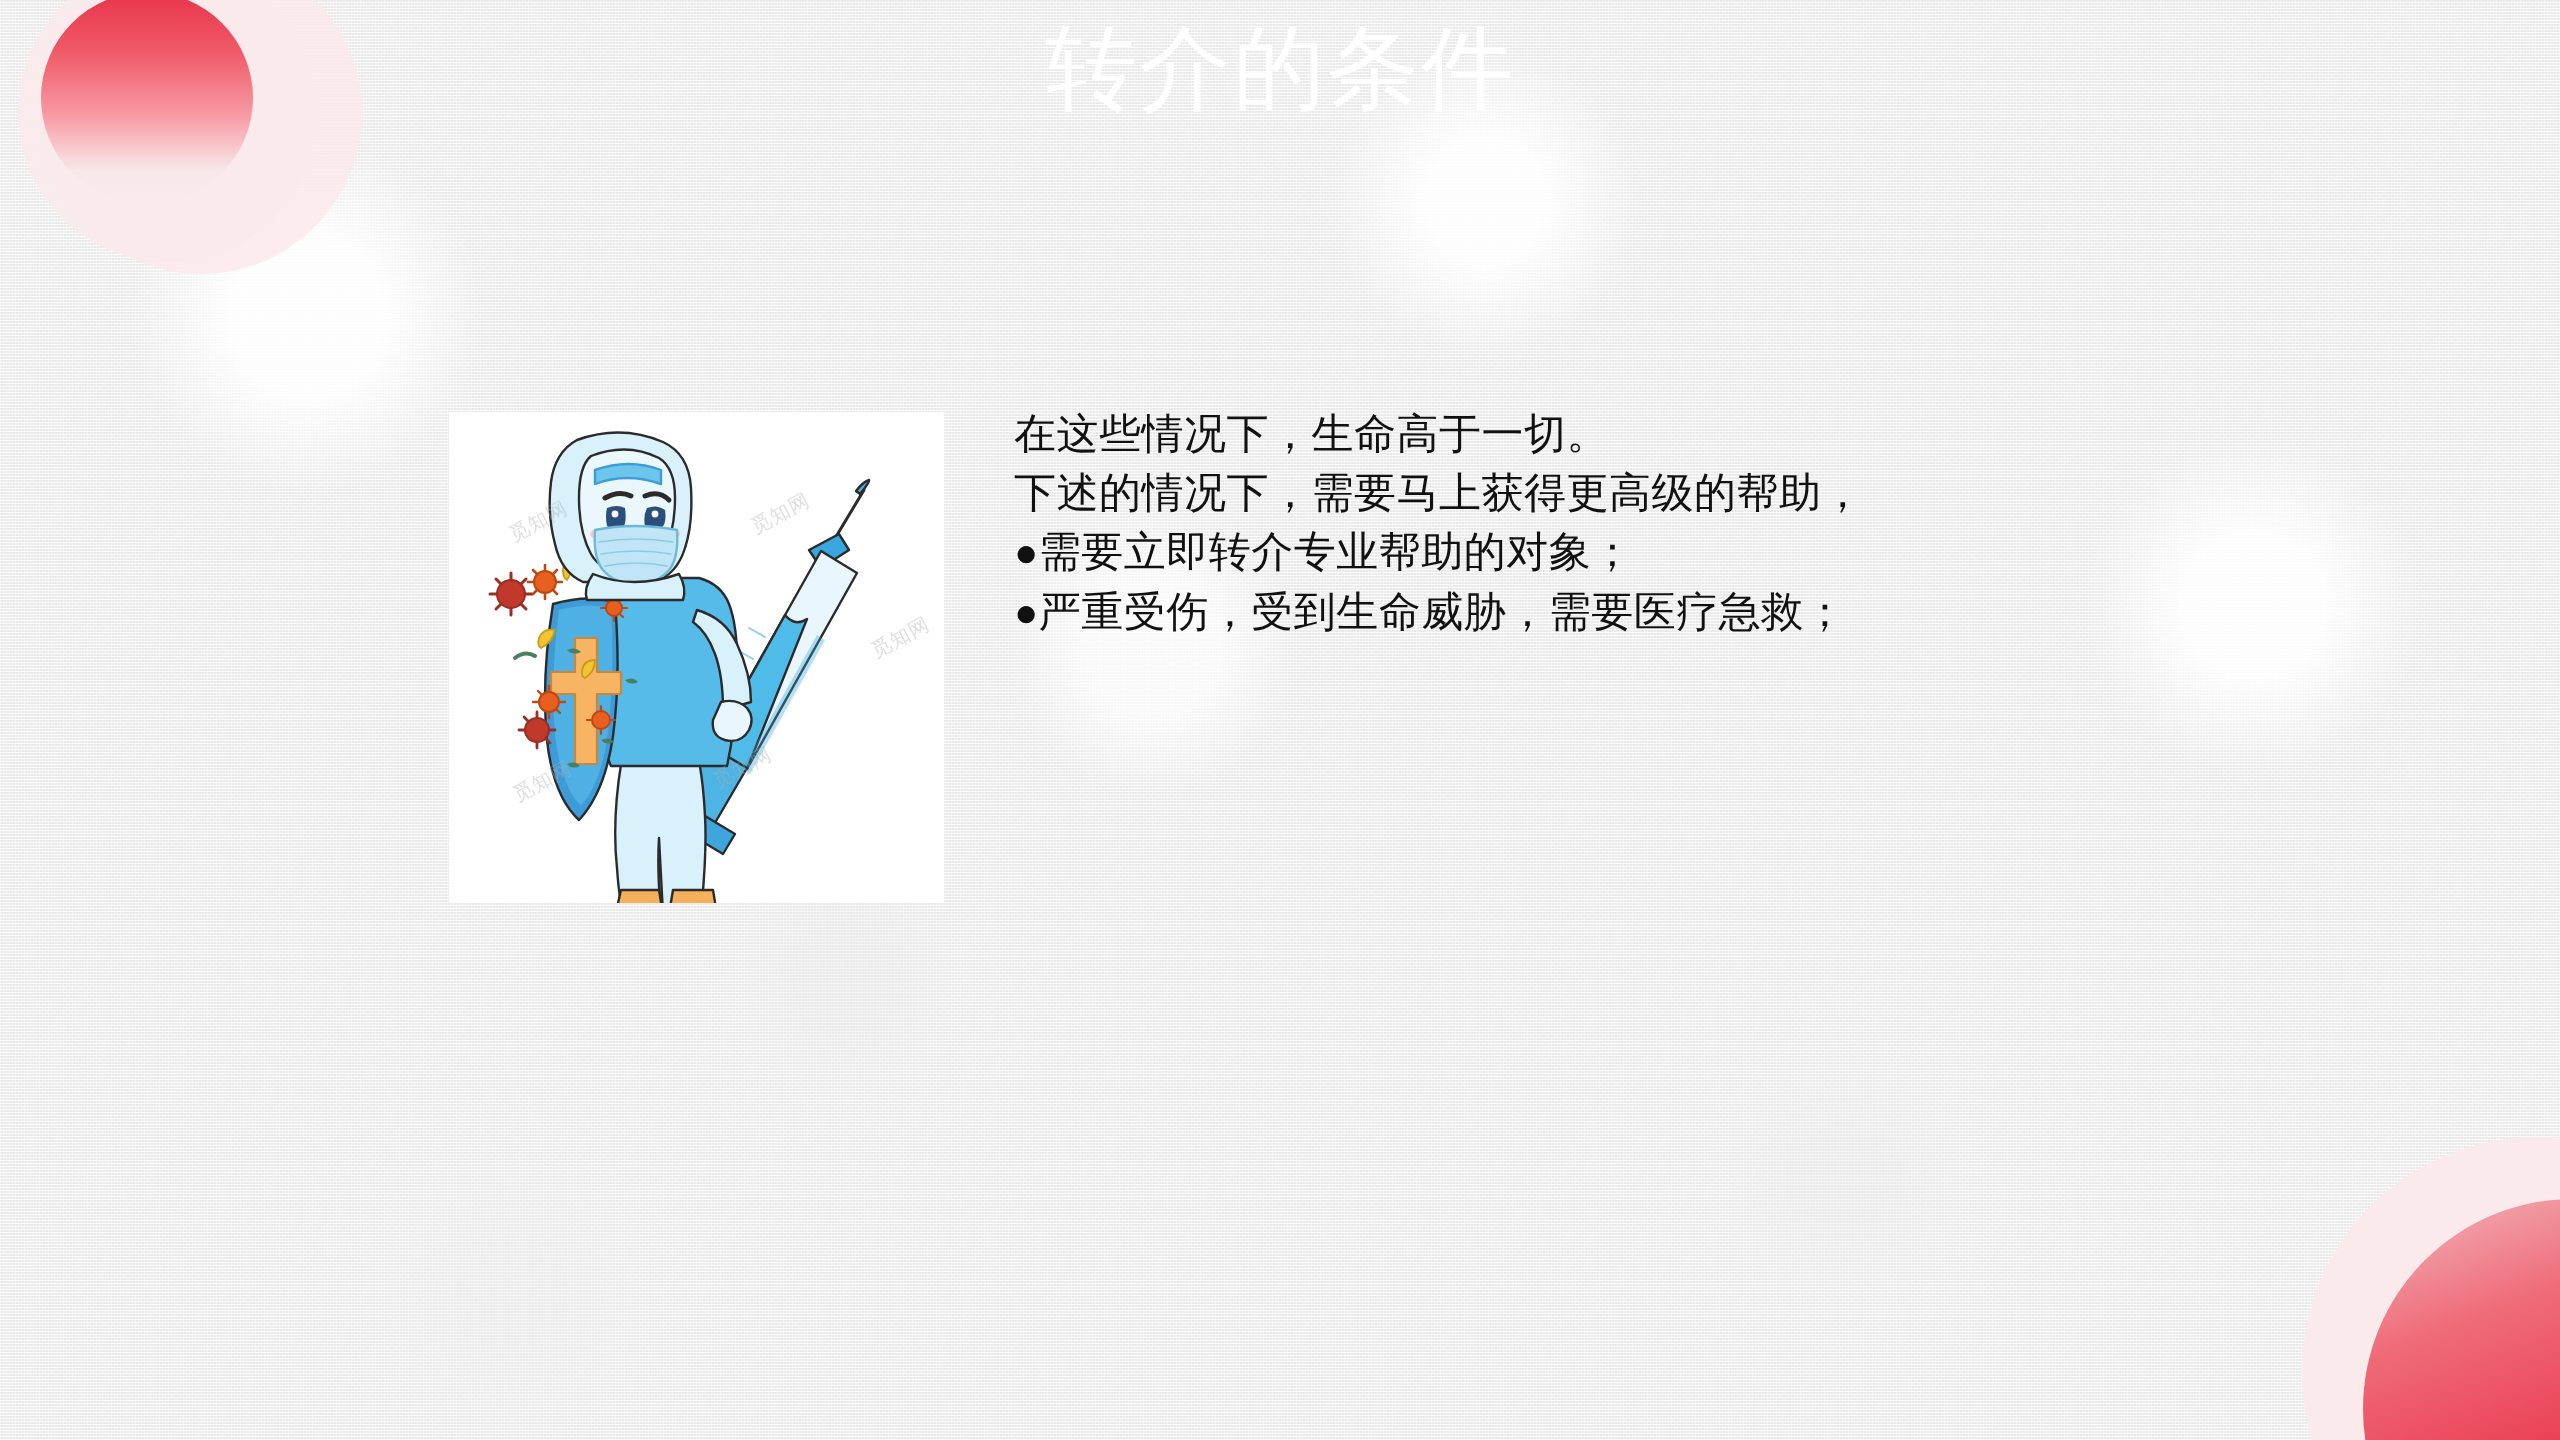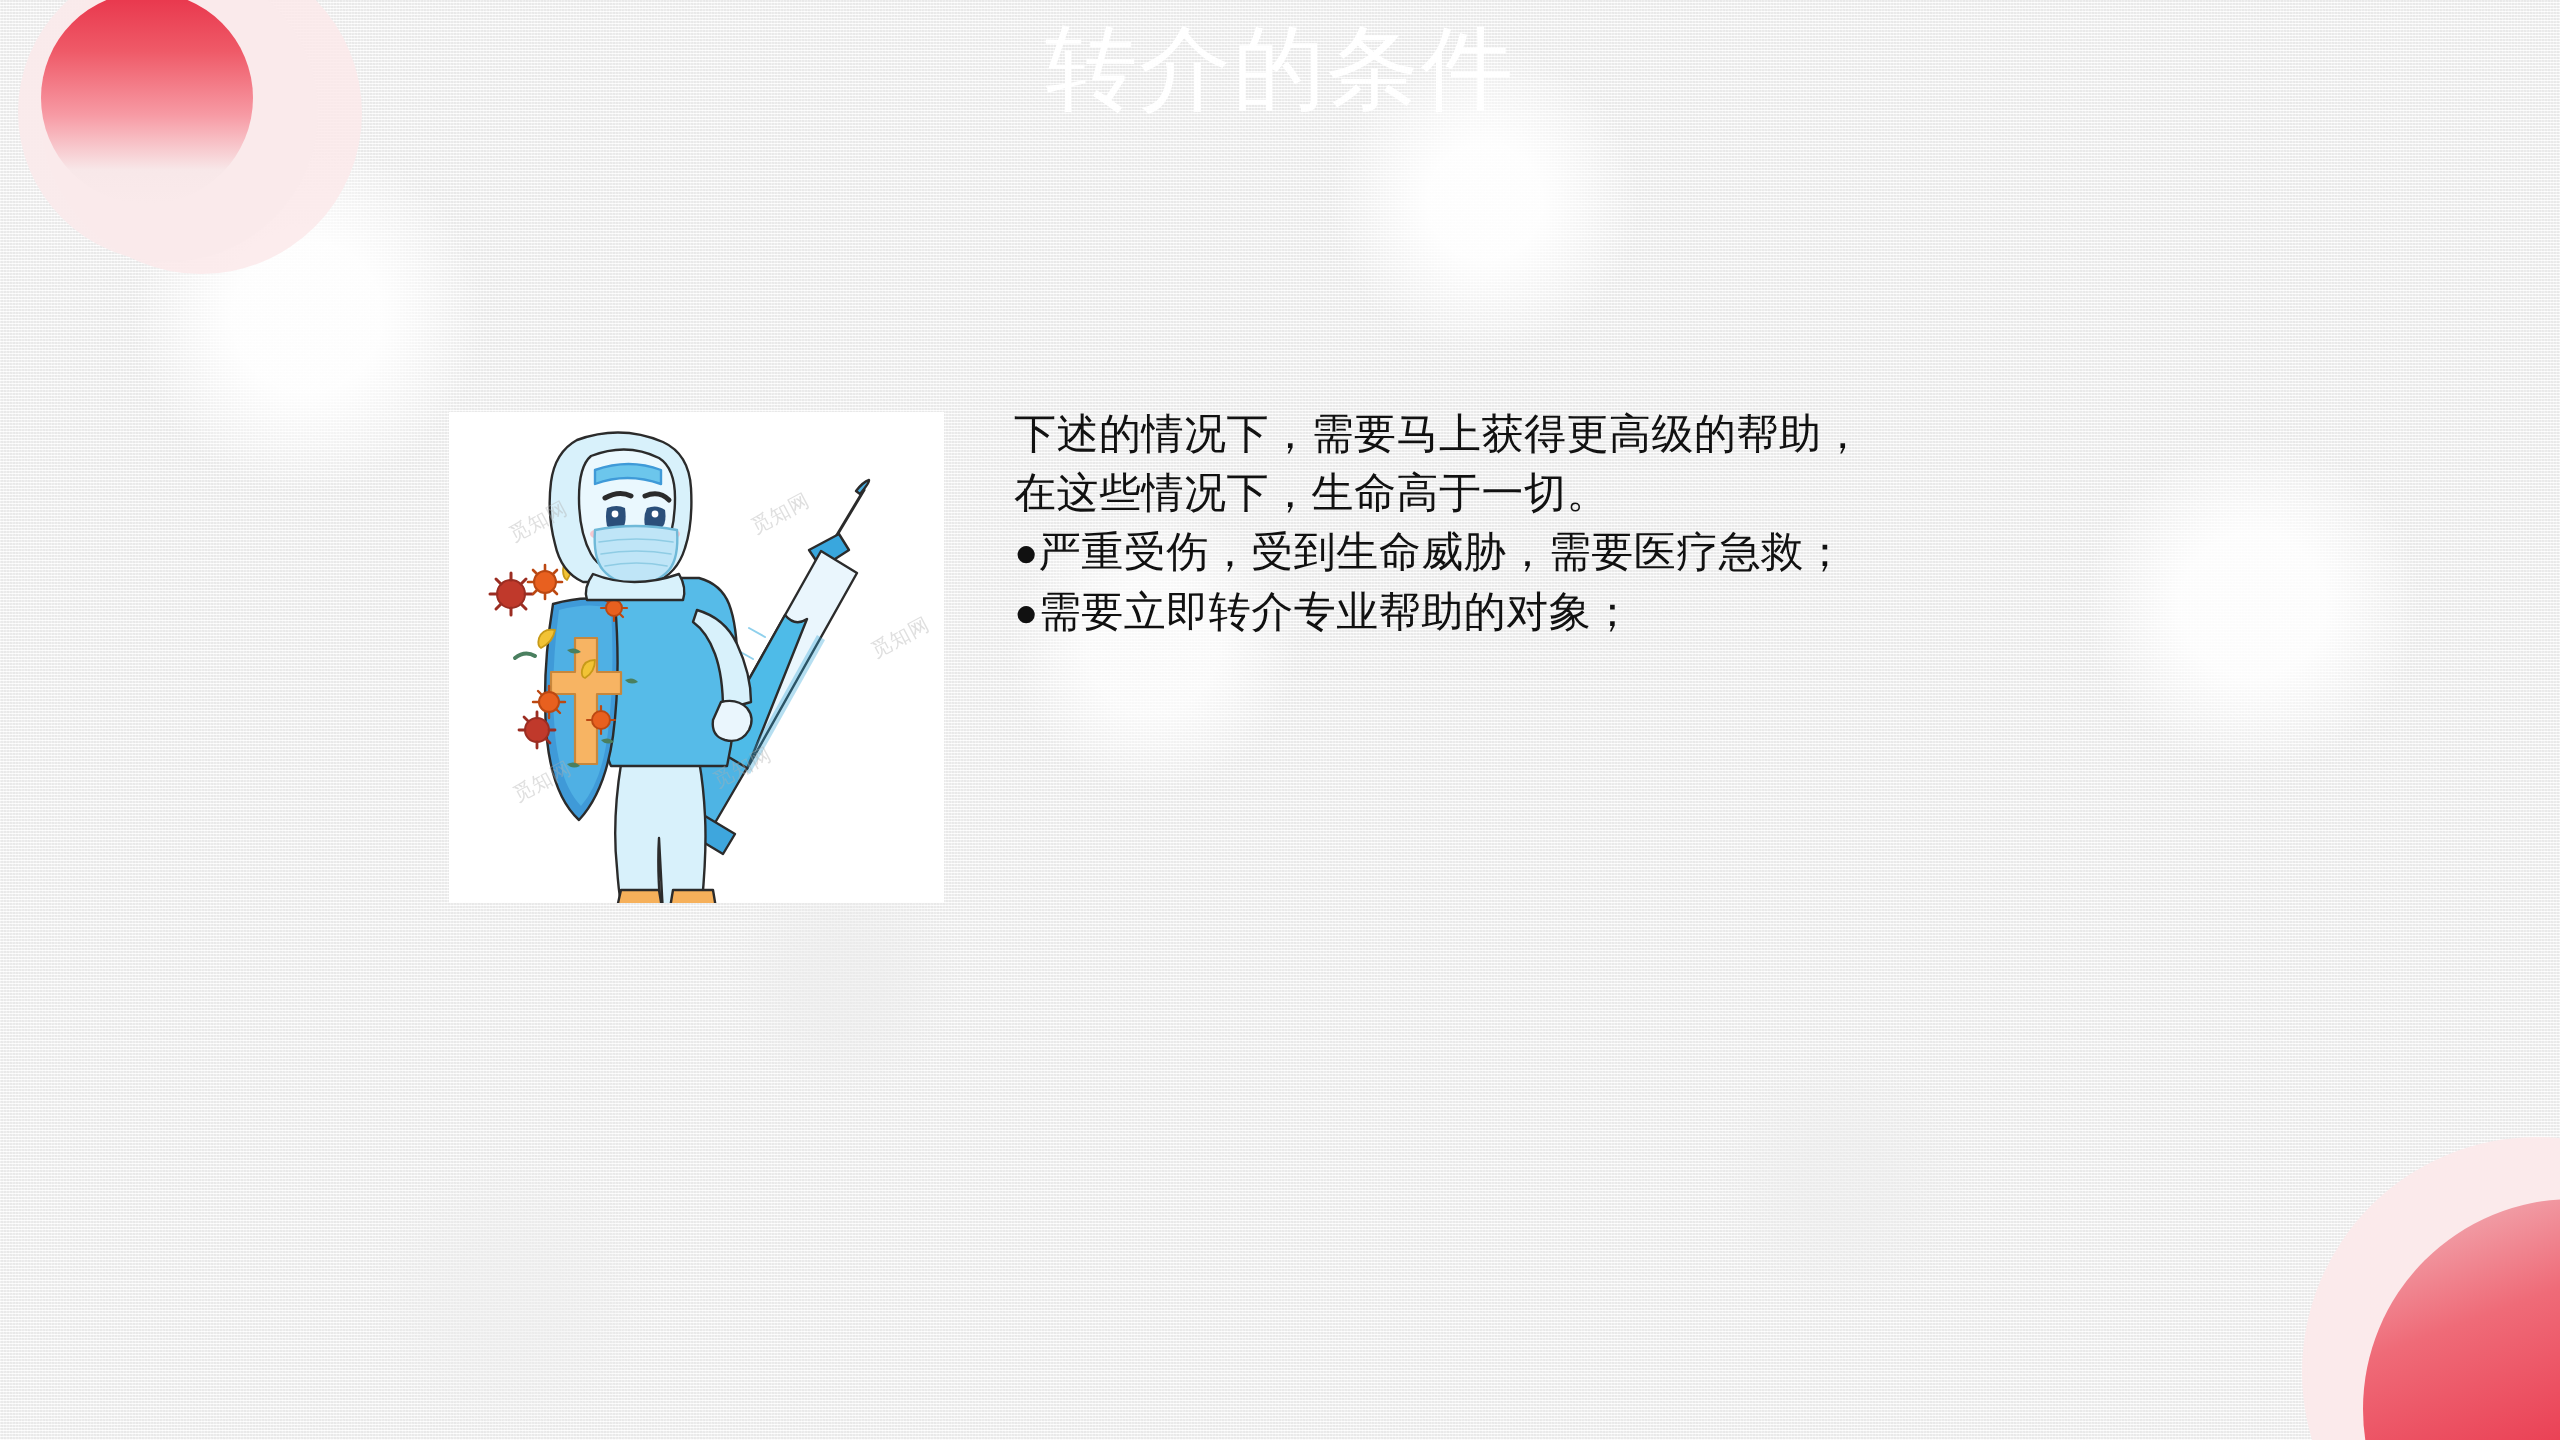--- a/index.html
+++ b/index.html
@@ -331,20 +331,20 @@
     </svg>
 
     <div class="wm wm1">觅知网</div>
     <div class="wm wm2">觅知网</div>
     <div class="wm wm3">觅知网</div>
     <div class="wm wm4">觅知网</div>
     <div class="wm wm5">觅知网</div>
   </div>
 
   <div id="body-text">
+    <div class="para">在这些情况下，生命高于一切。</div>
     <div class="para">下述的情况下，需要马上获得更高级的帮助，</div>
-    <div class="para">在这些情况下，生命高于一切。</div>
-
+
+    <div class="bullet-line"><span class="dot">●</span><span>需要立即转介专业帮助的对象；</span></div>
     <div class="bullet-line"><span class="dot">●</span><span>严重受伤，受到生命威胁，需要医疗急救；</span></div>
-    <div class="bullet-line"><span class="dot">●</span><span>需要立即转介专业帮助的对象；</span></div>
   </div>
 
 </div>
 
 </body></html>

